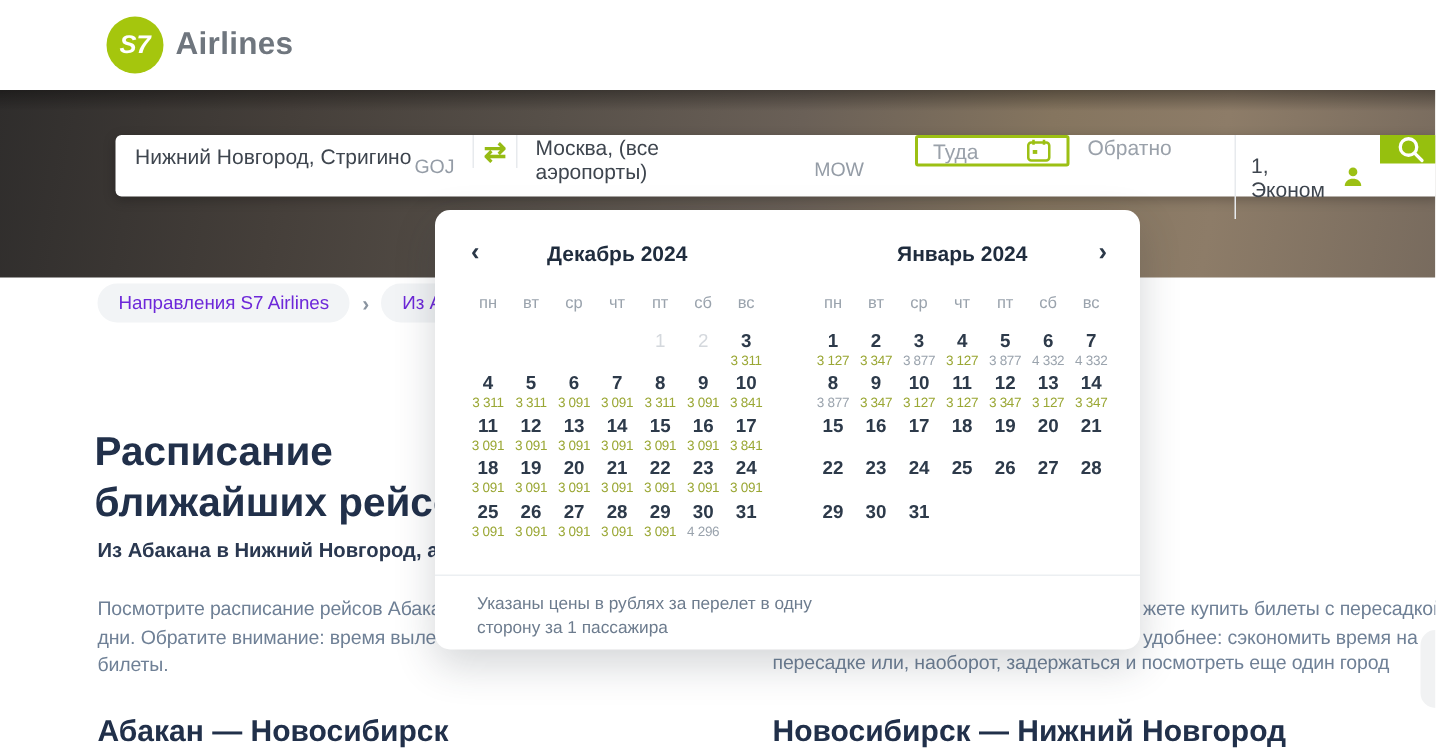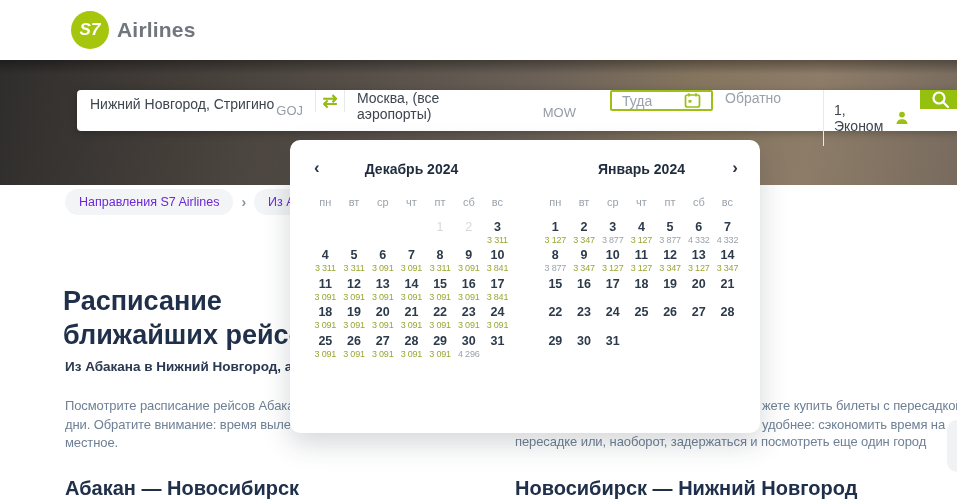--- a/index.html
+++ b/index.html
@@ -139,21 +139,21 @@
     </div>
 
   <div class="h1">
     <div>Расписание</div>
     <div>ближайших рейсов</div>
   </div>
   <div class="subtitle">Из Абакана в Нижний Новгород, аэропор</div>
   <div class="par-left">
       <div class="pline">Посмотрите расписание рейсов Абакан — Нижн</div>
       <div class="pline">дни. Обратите внимание: время вылета и прилет</div>
-      <div class="pline">местное.</div>
+      <div class="pline">билеты.</div>
     </div>
   <div class="par-right-top">
       <div class="pline">жете купить билеты с пересадкой —</div>
       <div class="pline">удобнее: сэкономить время на</div>
     </div>
   <div class="par-right-bottom">пересадке или, наоборот, задержаться и посмотреть еще один город</div>
   <div class="route route-right">Новосибирск — Нижний Новгород</div>
   <div class="route route-left">Абакан — Новосибирск</div>
   <div class="widget-edge"></div>
 
@@ -405,15 +405,21 @@
         <div class="day">
           <span class="num">29</span>
         </div>
         <div class="day">
           <span class="num">30</span>
         </div>
         <div class="day">
           <span class="num">31</span>
         </div>
       </div>
+    <div class="cal-footer">
+      <div class="note">
+        <div>Указаны цены в рублях за перелет в одну</div>
+        <div>сторону за 1 пассажира</div>
+      </div>
+    </div>
   </div>
 
 </div>
 
 </body></html>

